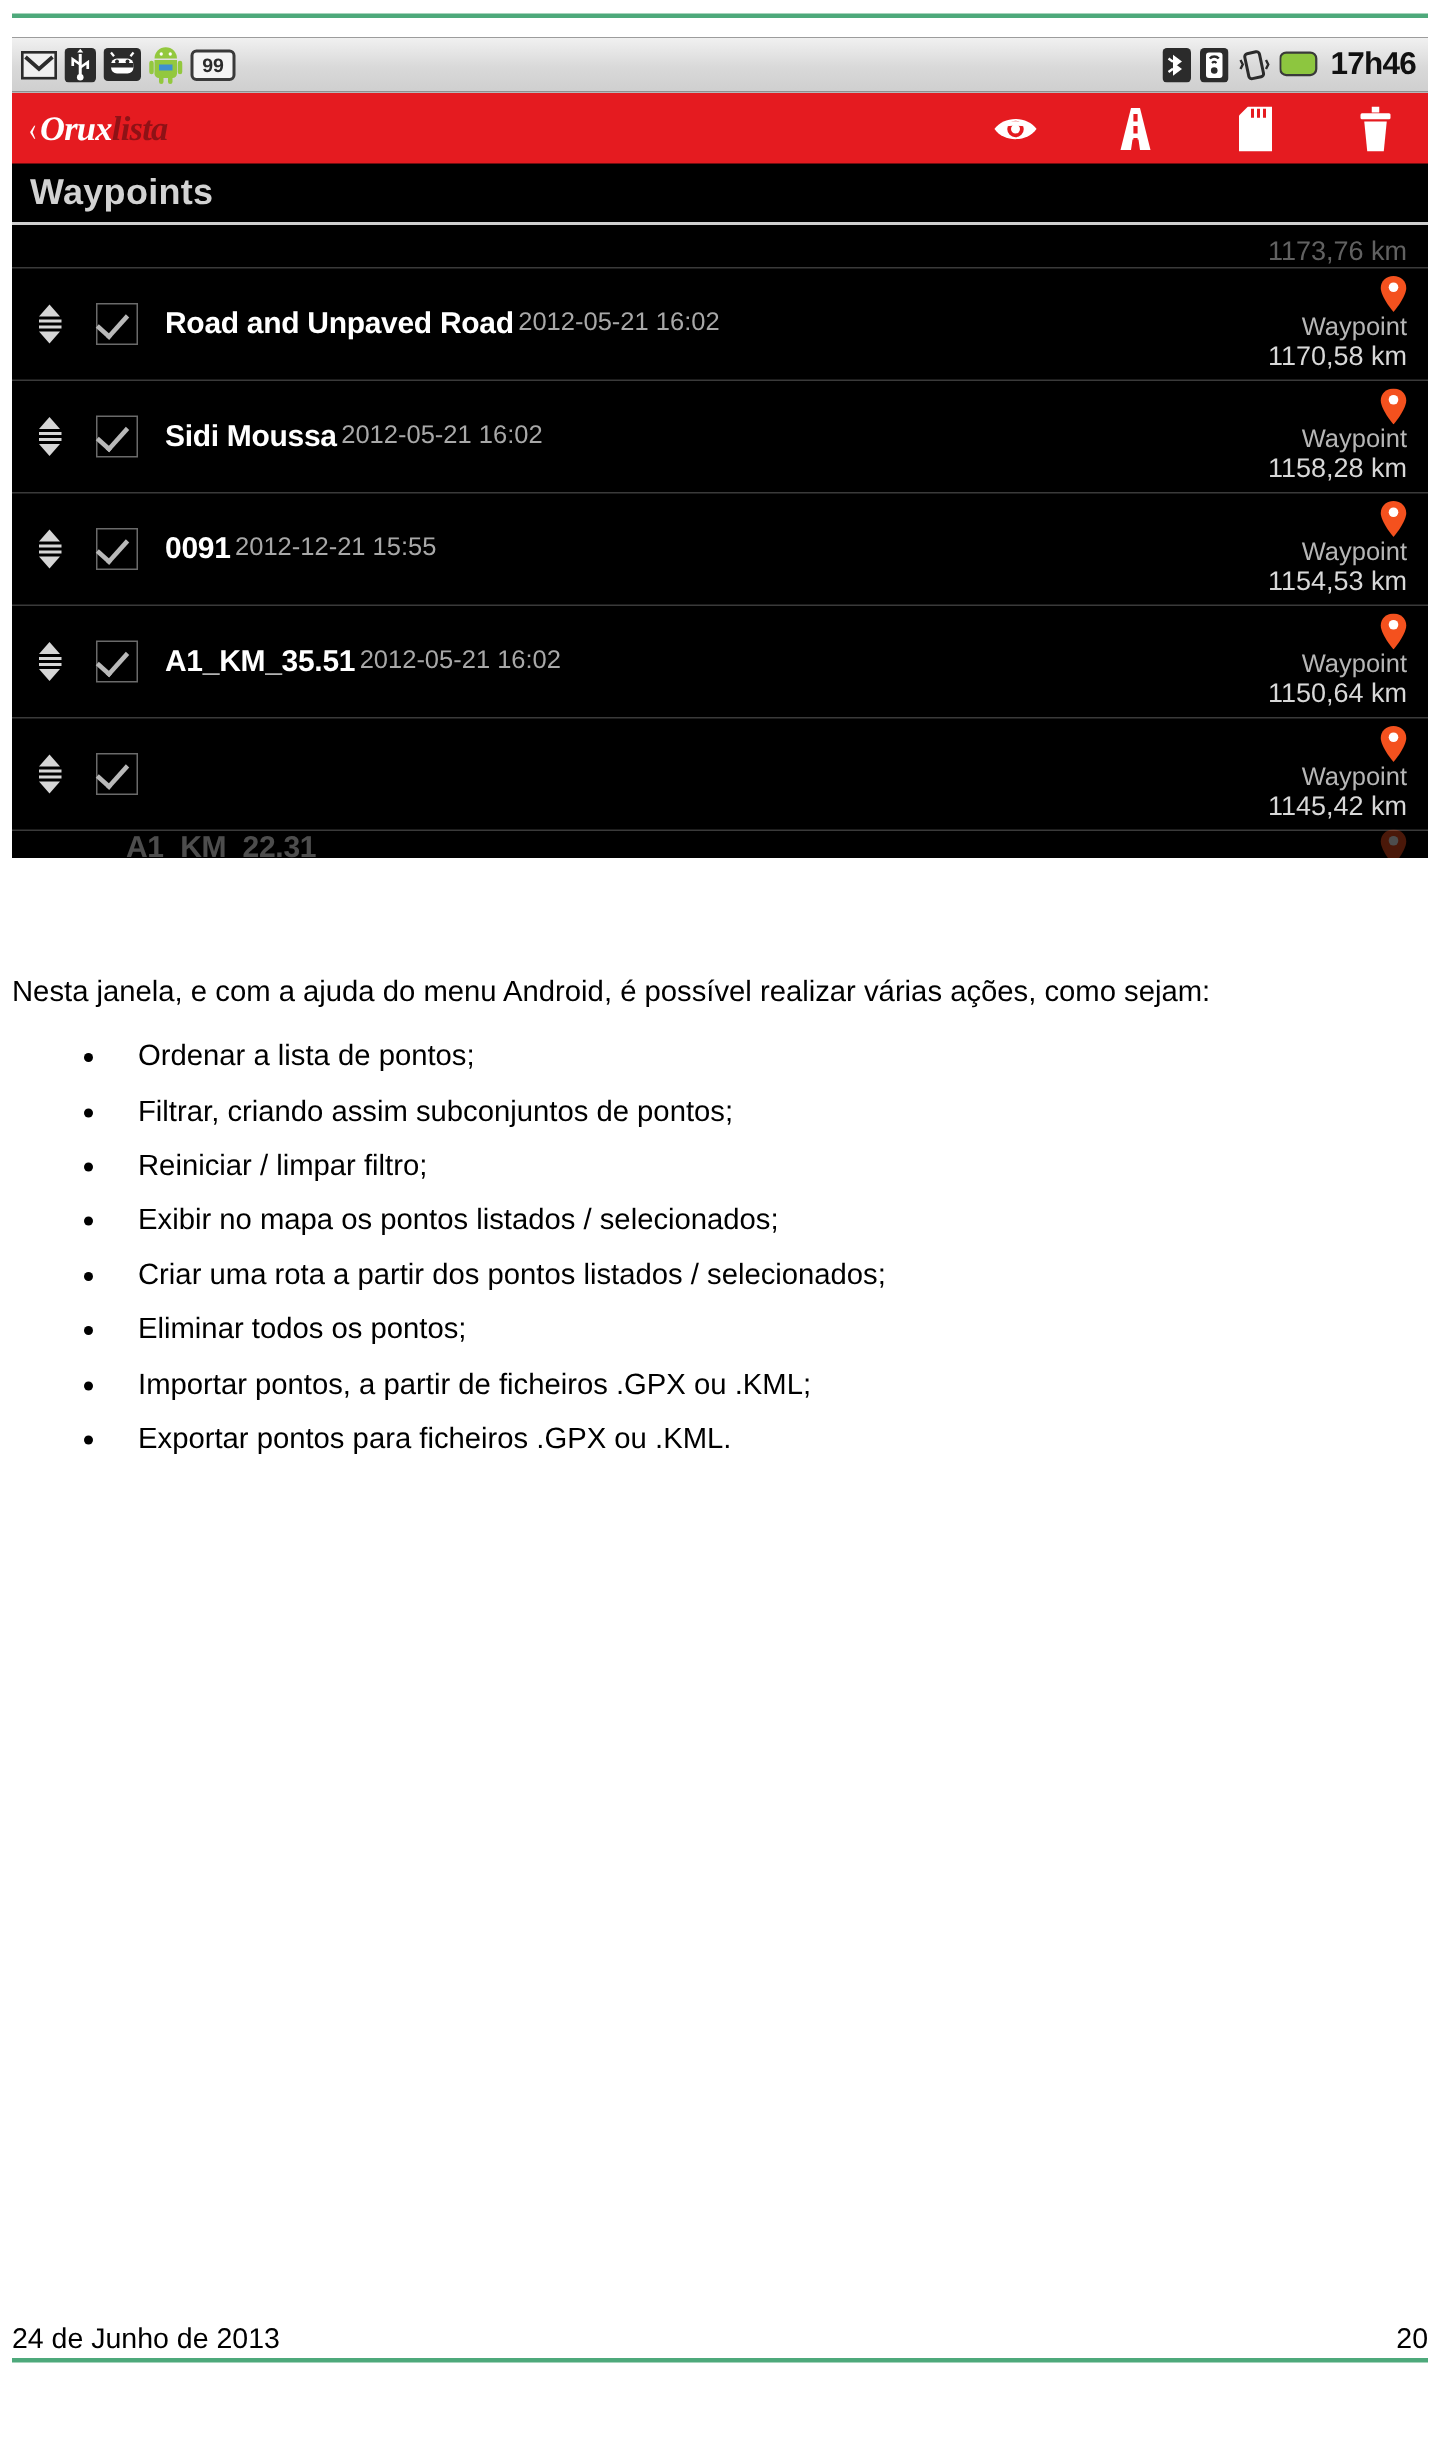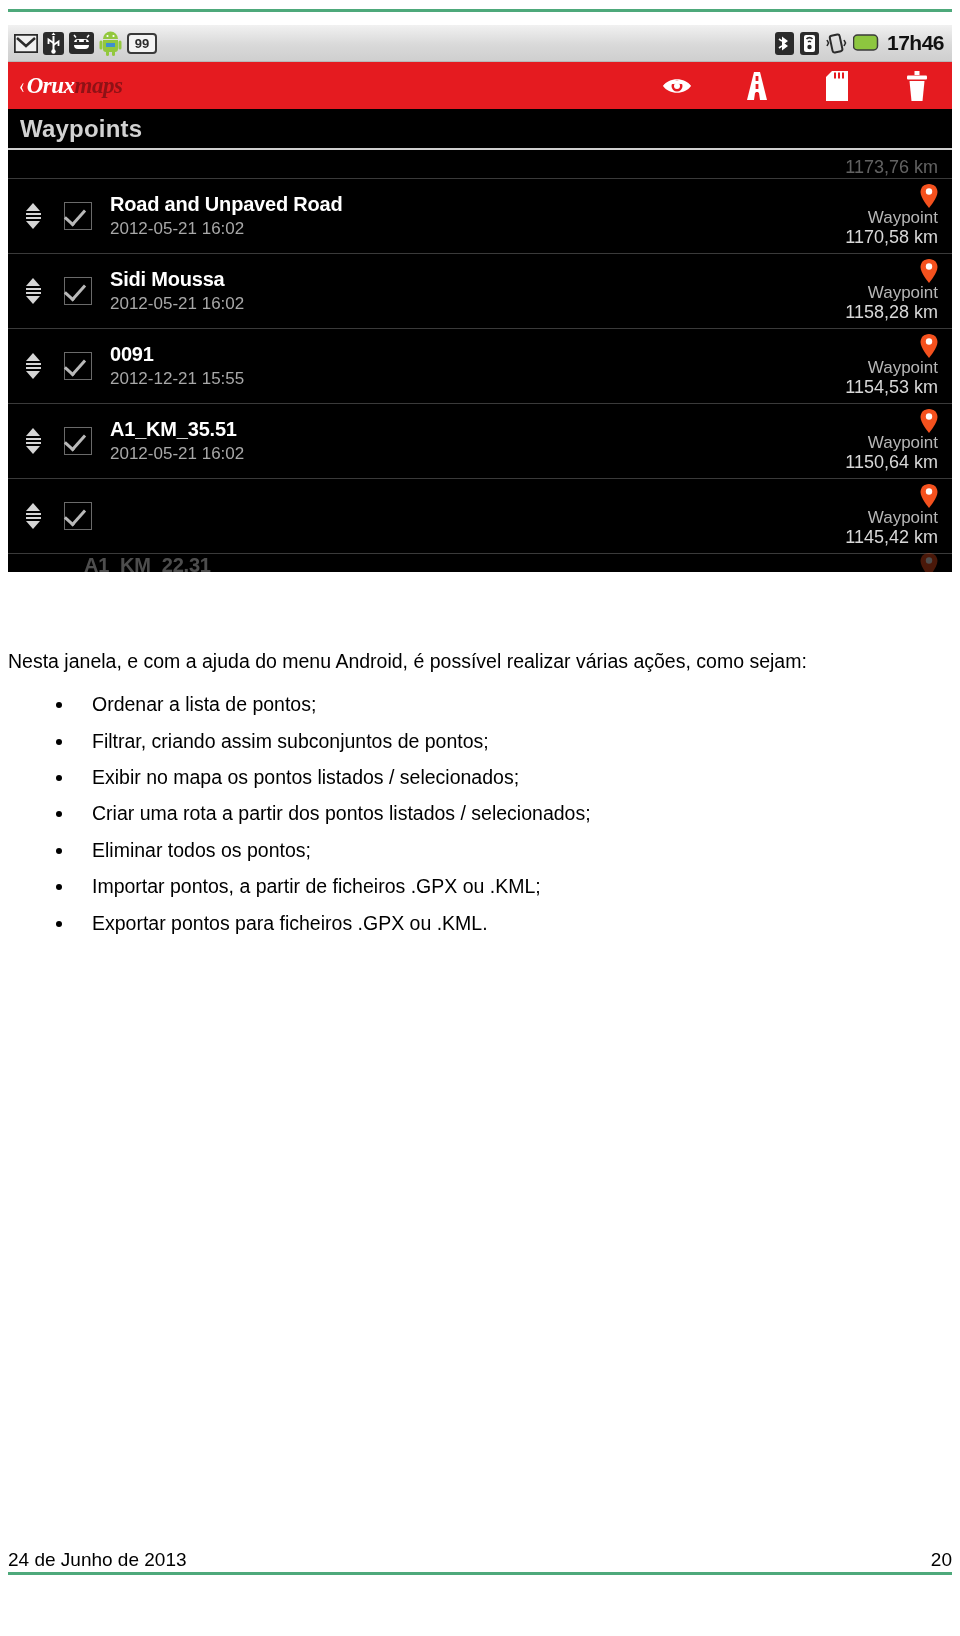--- a/index.html
+++ b/index.html
@@ -109,21 +109,21 @@
   .wp-check{
     width:26px;height:26px;border:1px solid #6a6a6a;
     flex:none;margin-left:14px;position:relative;background:transparent;
   }
   .wp-check::after{
     content:"";position:absolute;left:4px;top:2px;
     width:9px;height:17px;border:solid #b9b9b9;border-width:0 3px 3px 0;
     transform:rotate(42deg);
   }
 
-  .wp-text{margin-left:18px;display:flex;flex-direction:column;gap:3px;min-width:0;}
+  .wp-text{margin-left:18px;display:flex;flex-direction:row;gap:3px;min-width:0;}
   .wp-title{color:#ffffff;font-size:20px;font-weight:bold;letter-spacing:-0.2px;white-space:nowrap;}
   .wp-date{color:#a8a8a8;font-size:17px;white-space:nowrap;}
 
   .wp-right{
     margin-left:auto;display:flex;flex-direction:column;align-items:flex-end;
     padding-right:14px;text-align:right;
   }
   .pin{width:18px;height:24px;margin-bottom:1px;}
   .wp-type{color:#b6b6b6;font-size:17px;line-height:1.05;}
   .wp-dist{color:#d8d8d8;font-size:18px;line-height:1.15;white-space:nowrap;}
@@ -224,21 +224,21 @@
         <rect x="0.5" y="1" width="24" height="15" rx="4" fill="#8dc63f" stroke="#3a3a3a" stroke-width="1.5"></rect>
       </svg>
       <span class="clock">17h46</span>
     </div>
   </div>
 
   <div class="action-bar">
     <div class="logo">
       <span class="logo-chev">‹</span>
       <span class="logo-orux">Orux</span>
-      <span class="logo-maps">maps</span>
+      <span class="logo-maps">lista</span>
     </div>
 
     <div class="action-icons">
       <div class="abtn">
         <svg width="30" height="22" viewBox="0 0 30 22">
           <path d="M1 11 C7 2, 23 2, 29 11 C23 20, 7 20, 1 11 Z" fill="#ffffff"></path>
           <circle cx="15" cy="11" r="5.5" fill="#e51b20"></circle>
           <circle cx="15" cy="11" r="3" fill="#ffffff"></circle>
           <path d="M1 11 C7 4, 23 4, 29 11 C22 8, 8 8, 1 11 Z" fill="#ffffff"></path>
         </svg>
@@ -410,20 +410,21 @@
     </div>
 
   </div>
 </div>
 
 <div class="prose">
   <p class="intro">Nesta janela, e com a ajuda do menu Android, é possível realizar várias ações, como sejam:</p>
   <ul class="bullets">
     <li>Ordenar a lista de pontos;</li>
     <li>Filtrar, criando assim subconjuntos de pontos;</li>
+    <li>Reiniciar / limpar filtro;</li>
     <li>Exibir no mapa os pontos listados / selecionados;</li>
     <li>Criar uma rota a partir dos pontos listados / selecionados;</li>
     <li>Eliminar todos os pontos;</li>
     <li>Importar pontos, a partir de ficheiros .GPX ou .KML;</li>
     <li>Exportar pontos para ficheiros .GPX ou .KML.</li>
   </ul>
 </div>
 
 <div class="page-bottom-rule"></div>
 

